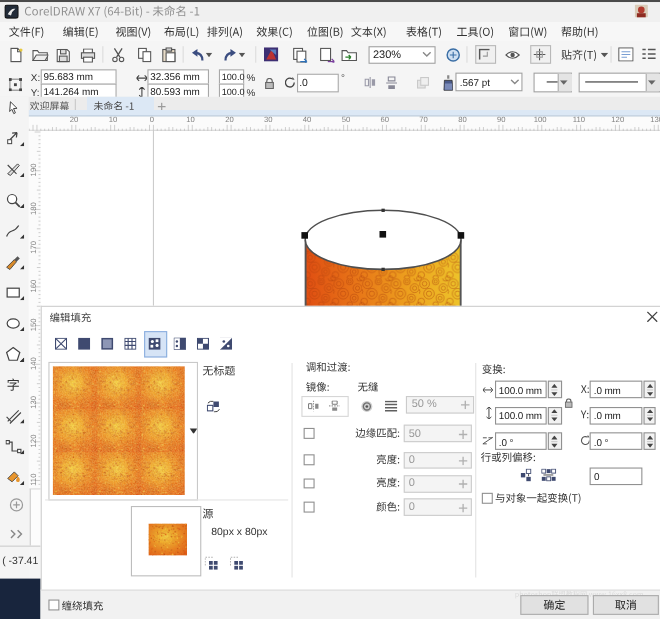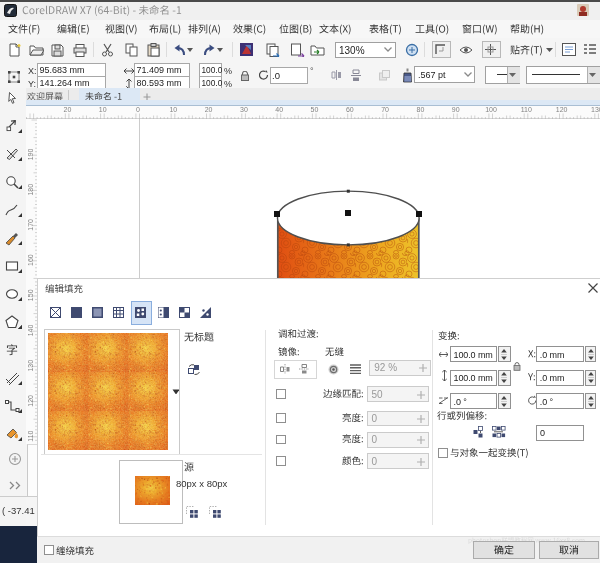--- a/index.html
+++ b/index.html
@@ -217,21 +217,21 @@
   </svg>
 <svg style="position:absolute;left:290px;top:43px;" width="15" height="14" viewBox="0 0 15 14">
     <rect x="1.5" y="1" width="9" height="11" fill="#fff" stroke="#555"></rect>
     <path d="M8 13 h6 m0 0 l-2.5 -2.5 m2.5 2.5 l-2.5 2.5" stroke="#7a3f9d" stroke-width="1.2" fill="none"></path>
   </svg>
 <svg style="position:absolute;left:310px;top:44px;" width="15" height="12" viewBox="0 0 15 12">
     <path d="M1 2 h4 l1.5 2 H14 v7 H1 z" fill="#fff" stroke="#555"></path>
     <path d="M4 8 h5 m0 0 l-2 -2 m2 2 l-2 2" stroke="#2a7f2a" stroke-width="1.2" fill="none"></path>
   </svg>
 <div style="position:absolute;left:334.5px;top:42px;width:61px;height:16px;background:#fff;border:1px solid #a0a0a0"></div>
-<div style="position:absolute;left:339px;top:45px;font-size:10px;color:#222;white-space:nowrap;">130%</div>
+<div style="position:absolute;left:339px;top:45px;font-size:10px;color:#222;white-space:nowrap;">230%</div>
 <svg style="position:absolute;left:384px;top:47px;" width="8" height="6" viewBox="0 0 8 6">
     <path d="M0.5 0.5 L4 4 L7.5 0.5" stroke="#8a8a8a" stroke-width="1.3" fill="none"></path>
   </svg>
 <svg style="position:absolute;left:404.5px;top:43px;" width="14" height="14" viewBox="0 0 14 14">
     <circle cx="7" cy="7" r="5.5" fill="#cfe0f2" stroke="#3a6ea5" stroke-width="1.3"></circle>
     <path d="M4 7 h6 M7 4 v6" stroke="#3a6ea5"></path>
   </svg>
 <div style="position:absolute;left:431.5px;top:41px;width:19px;height:17px;background:#f0f0f0;border:1px solid #b8b8b8"></div>
 <svg style="position:absolute;left:435px;top:44px;" width="11" height="11" viewBox="0 0 11 11">
     <path d="M1 10 V1 h9" fill="none" stroke="#555" stroke-width="1.4"></path>
@@ -280,21 +280,21 @@
 <div style="position:absolute;left:39.5px;top:64.8px;font-size:9px;color:#222;white-space:nowrap;">95.683 mm</div>
 <div style="position:absolute;left:37px;top:76.3px;width:68.5px;height:14px;background:#fff;border:1px solid #a8a8a8"></div>
 <div style="position:absolute;left:39.5px;top:78.3px;font-size:9px;color:#222;white-space:nowrap;">141.264 mm</div>
 <svg style="position:absolute;left:124px;top:67.5px;" width="10" height="6" viewBox="0 0 10 6">
     <path d="M0 3 h10 M2.5 0.5 L0 3 l2.5 2.5 M7.5 0.5 L10 3 l-2.5 2.5" stroke="#444" fill="none"></path>
   </svg>
 <svg style="position:absolute;left:126px;top:79px;" width="6" height="10" viewBox="0 0 6 10">
     <path d="M3 0 v10 M0.5 2.5 L3 0 l2.5 2.5 M0.5 7.5 L3 10 l-2.5 -2.5" stroke="#444" fill="none"></path>
   </svg>
 <div style="position:absolute;left:134px;top:63px;width:56px;height:13.6px;background:#fff;border:1px solid #a8a8a8"></div>
-<div style="position:absolute;left:136.5px;top:64.8px;font-size:9px;color:#222;white-space:nowrap;">71.409 mm</div>
+<div style="position:absolute;left:136.5px;top:64.8px;font-size:9px;color:#222;white-space:nowrap;">32.356 mm</div>
 <div style="position:absolute;left:134px;top:76.3px;width:56px;height:14px;background:#fff;border:1px solid #a8a8a8"></div>
 <div style="position:absolute;left:136.5px;top:78.3px;font-size:9px;color:#222;white-space:nowrap;">80.593 mm</div>
 <div style="position:absolute;left:199px;top:63px;width:23px;height:13.6px;background:#fff;border:1px solid #a8a8a8"></div>
 <div style="position:absolute;left:201.5px;top:64.8px;font-size:8.3px;color:#222;white-space:nowrap;">100.0</div>
 <div style="position:absolute;left:199px;top:76.3px;width:23px;height:14px;background:#fff;border:1px solid #a8a8a8"></div>
 <div style="position:absolute;left:201.5px;top:78.3px;font-size:8.3px;color:#222;white-space:nowrap;">100.0</div>
 <div style="position:absolute;left:224px;top:65.5px;font-size:9px;color:#333;white-space:nowrap;">%</div>
 <div style="position:absolute;left:224px;top:79px;font-size:9px;color:#333;white-space:nowrap;">%</div>
 <svg style="position:absolute;left:240.5px;top:71px;" width="8" height="10" viewBox="0 0 8 10">
     <path d="M1.5 4 V2.8 a2.5 2.5 0 0 1 5 0 V4" fill="none" stroke="#666" stroke-width="1.1"></path>
@@ -1416,21 +1416,21 @@
     <circle cx="33.9" cy="2.3" r="0.53" fill="#c95510" opacity="0.77"></circle>
     <circle cx="12.4" cy="24.0" r="0.72" fill="#e05a12" opacity="0.61"></circle>
     <circle cx="23.8" cy="19.0" r="0.76" fill="#e9a02b" opacity="0.87"></circle>
 <rect width="35" height="29" filter="url(#nf)" opacity="0.5"></rect>
   </svg>
 <div style="position:absolute;left:184.2px;top:461.5px;width:10px;height:12px">
     <svg width="10.0" height="11.5" viewBox="0 0 10.0 11.5" style="position:absolute;left:0;top:0;overflow:visible">
       <path transform="translate(0.0,8.6) scale(0.010000,-0.010000)" d="M537 407H843V319H537ZM537 549H843V463H537ZM505 205C475 138 431 68 385 19C402 9 431 -9 445 -20C489 32 539 113 572 186ZM788 188C828 124 876 40 898 -10L967 21C943 69 893 152 853 213ZM87 777C142 742 217 693 254 662L299 722C260 751 185 797 131 829ZM38 507C94 476 169 428 207 400L251 460C212 488 136 531 81 560ZM59 -24 126 -66C174 28 230 152 271 258L211 300C166 186 103 54 59 -24ZM338 791V517C338 352 327 125 214 -36C231 -44 263 -63 276 -76C395 92 411 342 411 517V723H951V791ZM650 709C644 680 632 639 621 607H469V261H649V0C649 -11 645 -15 633 -16C620 -16 576 -16 529 -15C538 -34 547 -61 550 -79C616 -80 660 -80 687 -69C714 -58 721 -39 721 -2V261H913V607H694C707 633 720 663 733 692Z" fill="#333"></path>
     </svg>
   </div>
-<div style="position:absolute;left:176px;top:477.5px;font-size:9.5px;color:#333;white-space:nowrap;">80px x 80px</div>
+<div style="position:absolute;left:192px;top:477.5px;font-size:9.5px;color:#333;white-space:nowrap;">80px x 80px</div>
 <svg style="position:absolute;left:185.7px;top:505.8px;" width="13" height="13" viewBox="0 0 13 13">
     <path d="M0.5 8 V0.5 H8" fill="none" stroke="#b0b0b0" stroke-dasharray="1.4 1.2"></path>
     <rect x="4" y="4" width="3.4" height="3.4" fill="#3f4a70"></rect>
     <rect x="8.4" y="4" width="3.4" height="3.4" fill="#3f4a70"></rect>
     <rect x="4" y="8.4" width="3.4" height="3.4" fill="#3f4a70"></rect>
     <rect x="8.4" y="8.4" width="3.4" height="3.4" fill="#3f4a70"></rect>
   </svg>
 <svg style="position:absolute;left:208.7px;top:505.8px;" width="14" height="13" viewBox="0 0 14 13">
     <path d="M0.5 8 V0.5 H8" fill="none" stroke="#b0b0b0" stroke-dasharray="1.4 1.2"></path>
     <rect x="4" y="4" width="3.4" height="3.4" fill="#3f4a70"></rect>
@@ -1475,21 +1475,21 @@
   </svg>
 <svg style="position:absolute;left:327.5px;top:363.5px;" width="11" height="11" viewBox="0 0 11 11">
     <circle cx="5.5" cy="5.5" r="5" fill="#cfcfcf"></circle>
     <circle cx="5.5" cy="5.5" r="3.2" fill="none" stroke="#6e6e6e" stroke-width="1.2"></circle>
     <circle cx="5.5" cy="5.5" r="1.2" fill="#555"></circle>
   </svg>
 <svg style="position:absolute;left:348.5px;top:363.5px;" width="13" height="11" viewBox="0 0 13 11">
     <path d="M1 1 h11 M1 3.8 h11 M1 6.6 h11 M1 9.4 h11" stroke="#5f5f5f" stroke-width="1.4"></path>
   </svg>
 <div style="position:absolute;left:369.3px;top:359.7px;width:61.5px;height:16px;background:#f4f4f4;border:1px solid #cbcbcb"></div>
-<div style="position:absolute;left:374.3px;top:362.2px;font-size:10px;color:#999;white-space:nowrap;">92 %</div>
+<div style="position:absolute;left:374.3px;top:362.2px;font-size:10px;color:#999;white-space:nowrap;">50 %</div>
 <svg style="position:absolute;left:418.8px;top:364.2px;" width="8" height="8" viewBox="0 0 8 8">
     <path d="M4 0 v8 M0 4 h8" stroke="#b0b0b0" stroke-width="1.2"></path>
   </svg>
 <div style="position:absolute;left:276px;top:389.0px;width:9.5px;height:9.5px;background:#fff;border:1px solid #8f8f8f"></div>
 <div style="position:absolute;left:323.359px;top:388.7px;width:41px;height:11px">
     <svg width="40.6" height="10.9" viewBox="0 0 40.6 10.9" style="position:absolute;left:0;top:0;overflow:visible">
       <path transform="translate(0.0,8.2) scale(0.009500,-0.009500)" d="M82 784C137 732 204 659 236 612L297 660C264 705 195 775 140 825ZM553 825C552 769 551 714 548 661H342V589H543C526 397 476 237 313 140C333 127 356 103 367 85C544 197 600 375 621 589H843C830 308 816 198 791 171C781 160 770 158 751 159C728 159 672 159 613 164C627 142 637 110 639 87C694 85 751 83 781 86C815 89 837 97 858 123C892 164 906 285 920 625C921 635 921 661 921 661H626C629 714 631 769 632 825ZM248 501H42V427H173V116C129 98 78 51 24 -9L80 -82C129 -12 176 52 208 52C230 52 264 16 306 -12C378 -58 463 -69 593 -69C694 -69 879 -63 950 -58C952 -35 964 5 974 26C873 15 720 6 596 6C479 6 391 13 325 56C290 78 267 98 248 110Z" fill="#333"></path>
       <path transform="translate(9.5,8.2) scale(0.009500,-0.009500)" d="M46 53 64 -16C150 19 262 65 368 110L354 170C240 125 124 80 46 53ZM498 841C481 761 456 655 435 588H748L734 522H365V461H596C528 414 438 374 355 347C368 336 388 308 396 296C449 316 507 343 560 374C580 356 596 338 611 318C552 272 453 223 376 200C390 187 406 163 415 147C488 175 577 224 640 272C650 251 659 230 665 209C596 134 465 55 357 21C373 7 389 -15 398 -32C493 5 603 72 679 142C687 76 674 21 652 1C638 -15 621 -17 600 -17C582 -17 560 -16 532 -13C544 -33 548 -60 549 -77C573 -78 596 -79 614 -79C650 -78 674 -73 698 -49C750 -7 769 124 720 249L780 277C802 149 846 33 915 -30C927 -12 948 13 963 25C896 77 853 187 832 304C870 324 906 346 938 367L888 412C839 377 761 332 695 301C674 338 646 373 611 404C638 422 663 441 686 461H959V522H801C819 603 838 697 849 772L800 780L789 776H554L567 833ZM773 721 759 643H519L540 721ZM64 423C78 430 102 436 220 451C178 385 139 331 122 311C92 274 70 249 50 245C57 228 68 195 71 182C90 195 121 207 348 268C346 283 344 311 344 330L178 289C248 378 316 484 373 589L316 623C299 587 280 551 260 516L139 504C201 590 260 699 307 806L242 832C198 712 122 583 100 549C78 515 59 492 41 488C50 470 61 437 64 423Z" fill="#333"></path>
       <path transform="translate(19.0,8.2) scale(0.009500,-0.009500)" d="M926 776H95V-18H939V55H169V703H368C363 446 350 285 204 193C220 181 243 154 252 137C415 240 437 421 442 703H613V286C613 202 634 179 713 179C729 179 810 179 827 179C901 179 920 221 928 374C907 379 877 391 860 404C856 272 852 249 821 249C803 249 736 249 722 249C692 249 686 254 686 287V703H926Z" fill="#333"></path>
       <path transform="translate(28.5,8.2) scale(0.009500,-0.009500)" d="M554 795V723H858V480H557V46C557 -46 585 -70 678 -70C697 -70 825 -70 846 -70C937 -70 959 -24 968 139C947 144 916 158 898 171C893 27 886 1 841 1C813 1 707 1 686 1C640 1 631 8 631 46V408H858V340H930V795ZM143 158H420V54H143ZM143 214V553H211V474C211 420 201 355 143 304C153 298 169 283 176 274C239 332 253 412 253 473V553H309V364C309 316 321 307 361 307C368 307 402 307 410 307H420V214ZM57 801V734H201V618H82V-76H143V-7H420V-62H482V618H369V734H505V801ZM255 618V734H314V618ZM352 553H420V351L417 353C415 351 413 350 402 350C395 350 370 350 365 350C353 350 352 352 352 365Z" fill="#333"></path>

